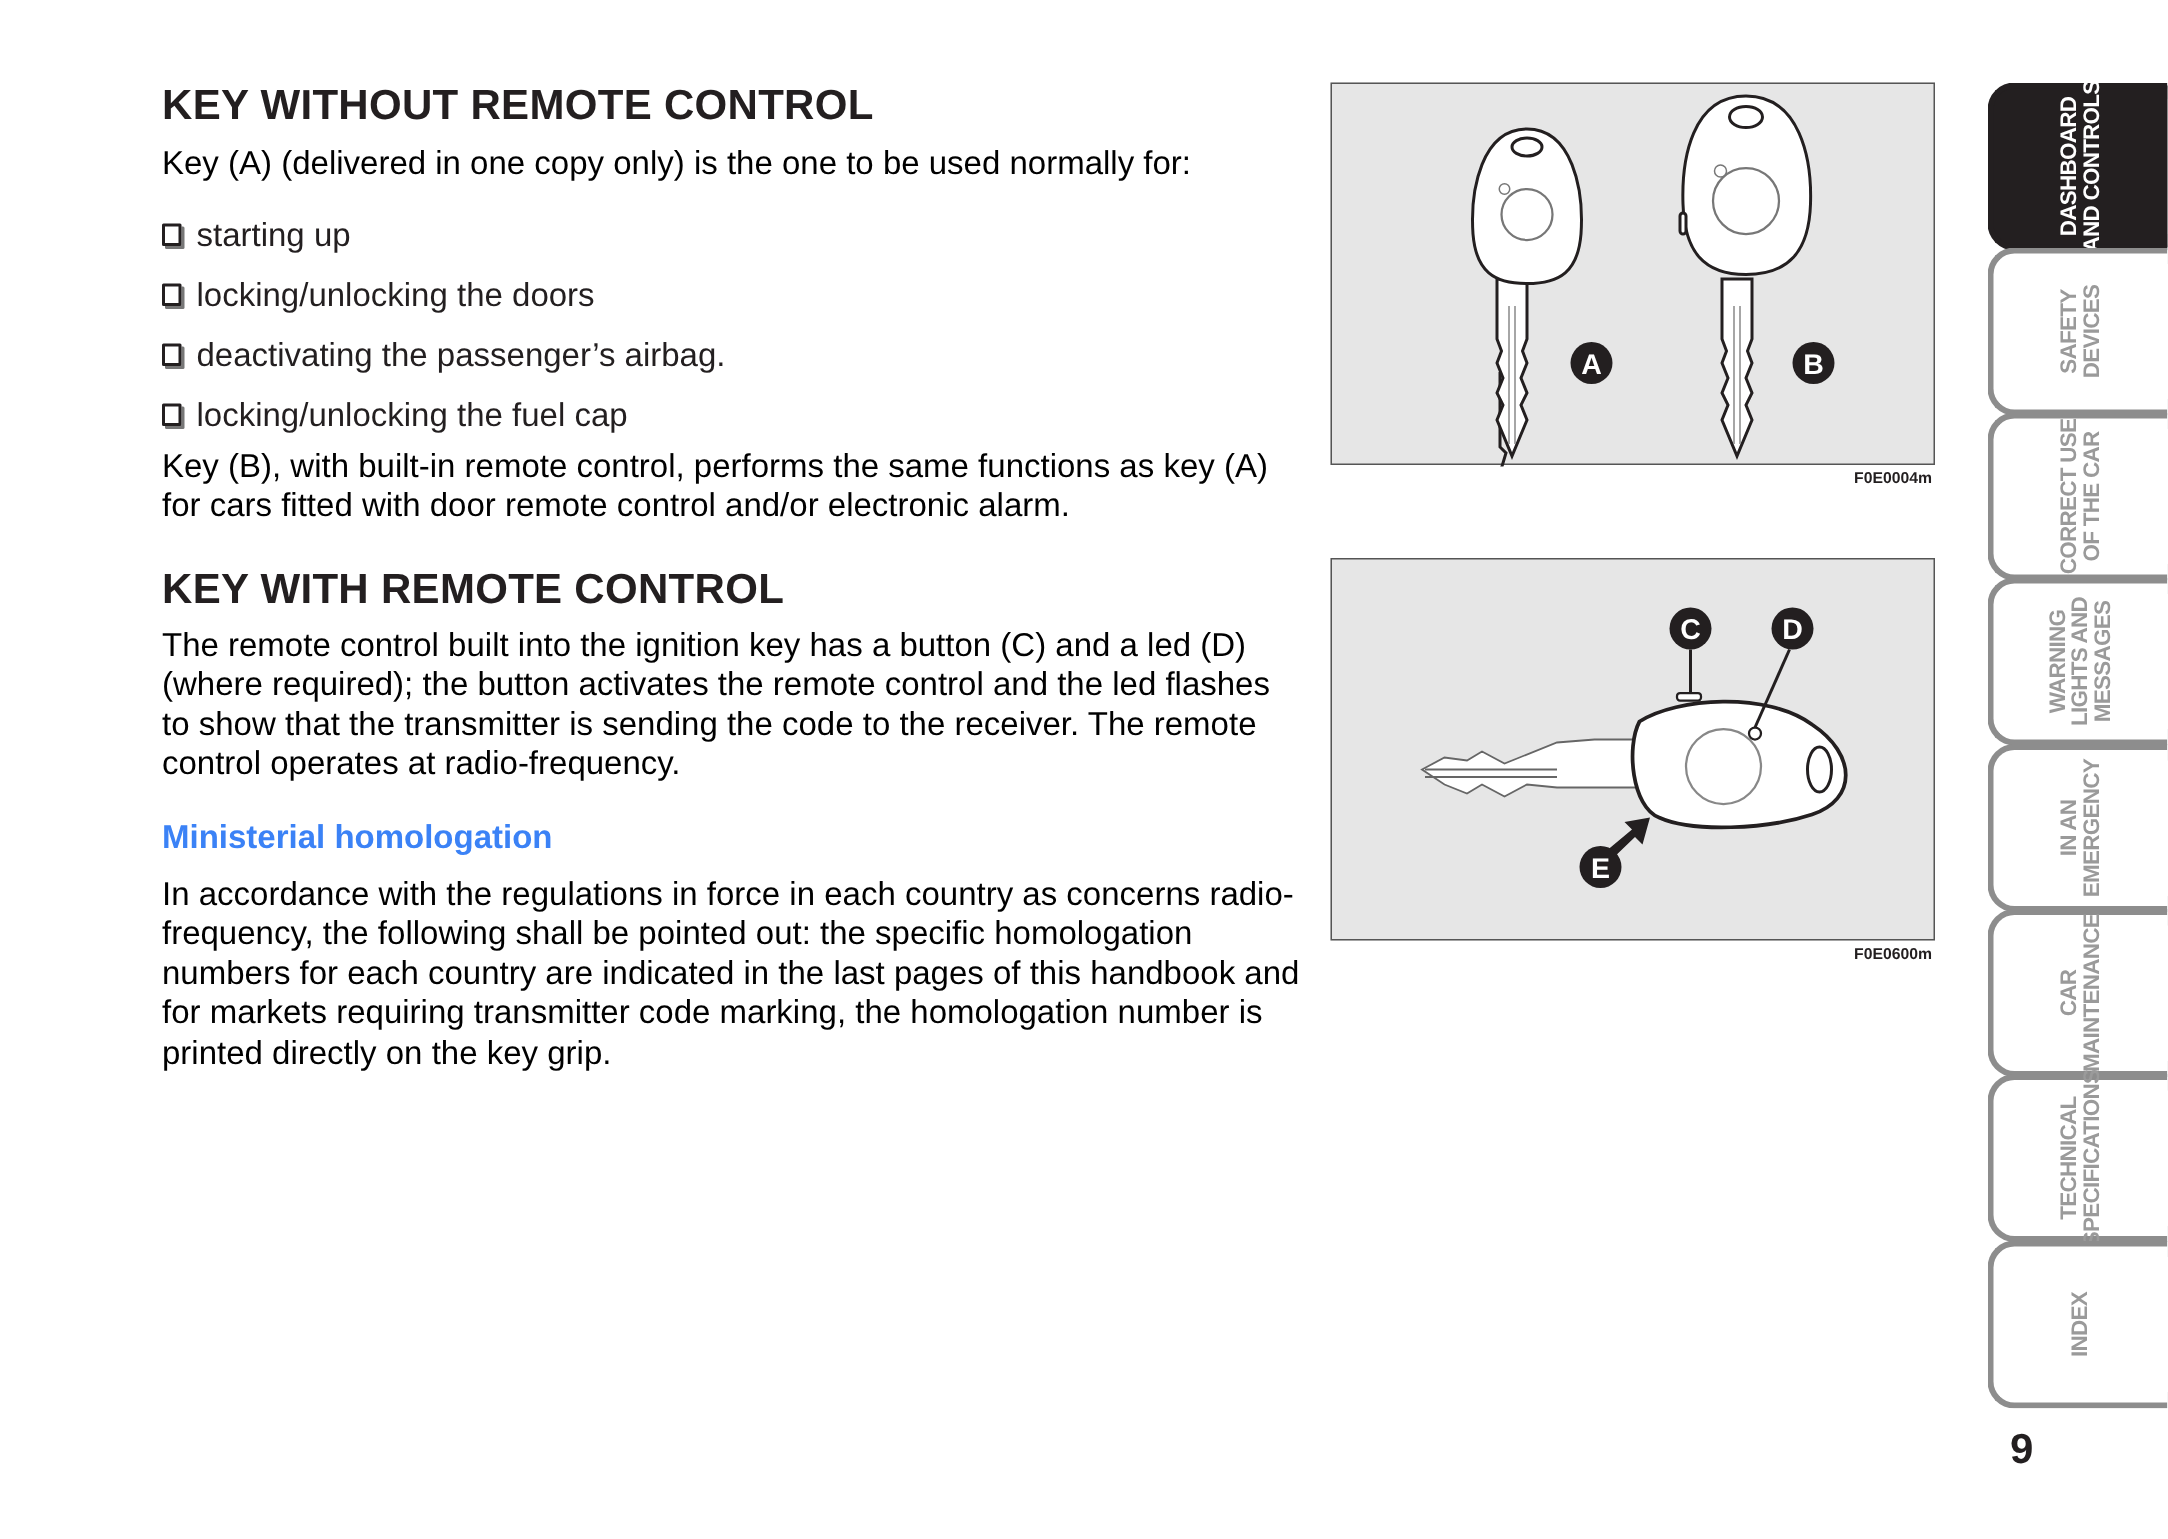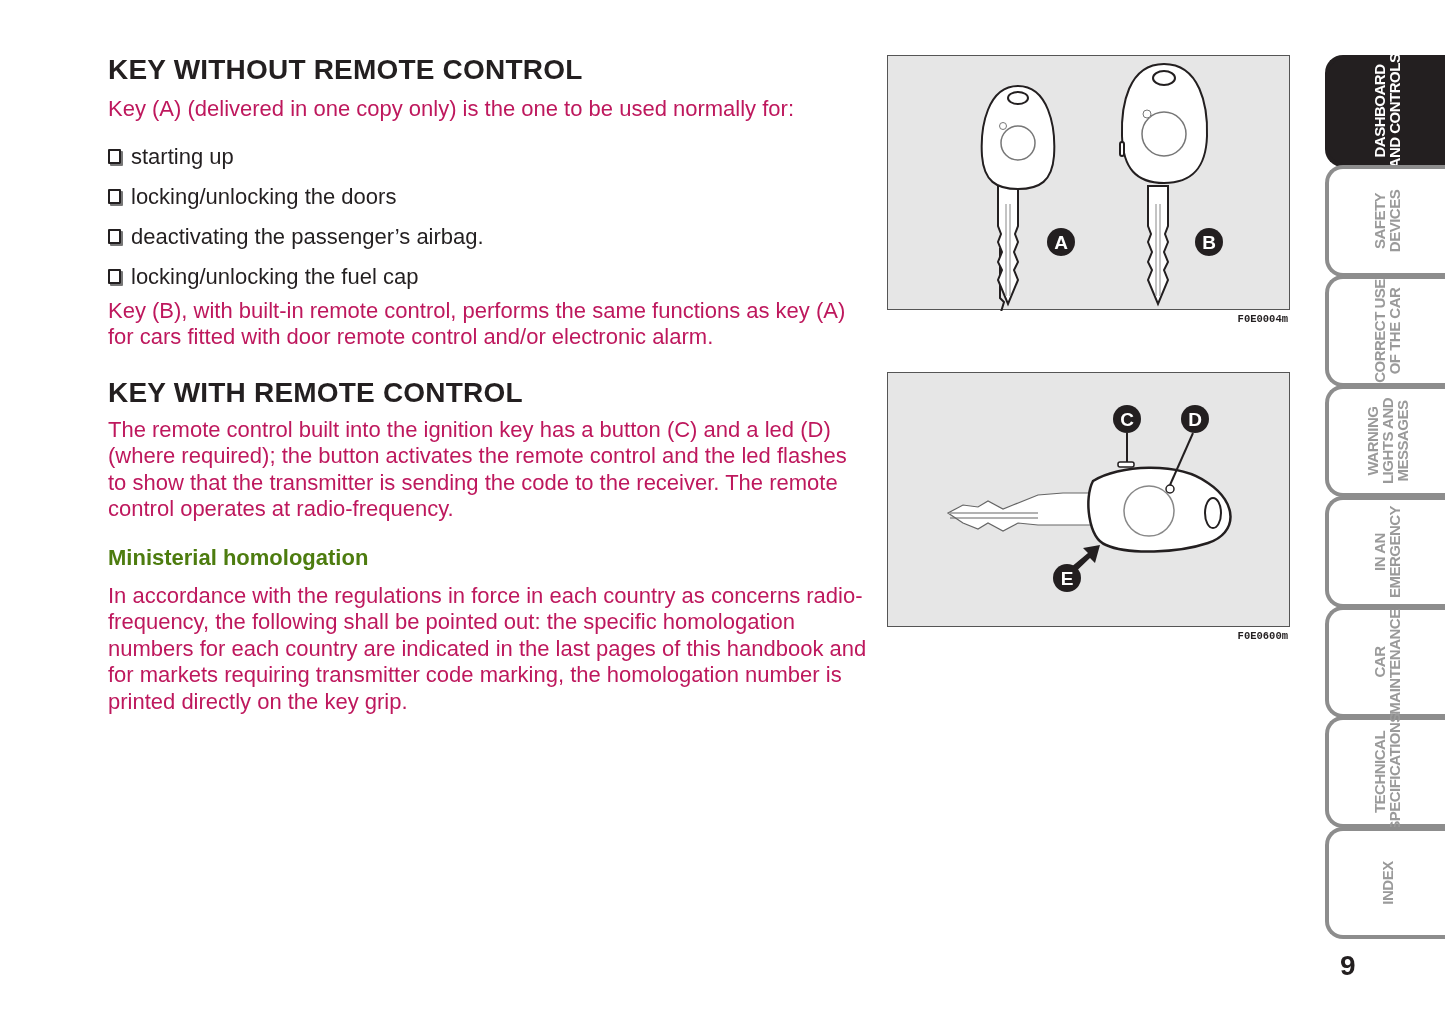--- a/index.html
+++ b/index.html
@@ -4,35 +4,35 @@
 <style>
   html, body { margin: 0; padding: 0; }
   body {
     width: 1445px; height: 1026px; background: #ffffff; position: relative; overflow: hidden;
     font-family: "Liberation Sans", "DejaVu Sans", sans-serif; color: #231f20;
   }
   .main { position: absolute; left: 108px; top: 54px; width: 760px; }
   h2.sec {
     font-size: 28px; font-weight: bold; margin: 0; letter-spacing: 0.2px; line-height: 32px; color: #231f20;
   }
-  h3.sub { font-size: 22px; font-weight: bold; margin: 0; line-height: 30px; color: #4d7c0f; }
-  p.body { font-size: 22px; line-height: 26.5px; margin: 0; color: #be185d; }
+  h3.sub { font-size: 22px; font-weight: bold; margin: 0; line-height: 30px; color: #3b82f6; }
+  p.body { font-size: 22px; line-height: 26.5px; margin: 0; color: #000000; }
   .bul { font-size: 22px; line-height: 26px; display: flex; align-items: center; }
   .bul .box {
     display: inline-block; width: 13px; height: 15px; border: 2px solid #231f20; border-radius: 1px;
     margin-right: 10px; box-shadow: 2px 2px 0 #777; box-sizing: border-box;
   }
   .fig {
     position: absolute; left: 887px; width: 403px; height: 255px; background: #e6e6e6;
     border: 1.5px solid #555; box-sizing: border-box;
   }
   .fig svg { position: absolute; left: 0; top: 0; }
   .figcap {
     position: absolute; font-size: 10.5px; font-weight: bold; color: #231f20;
-    font-family: Liberation Mono, monospace; text-align: right; width: 120px;
+    font-family: Liberation Sans, sans-serif; text-align: right; width: 120px;
   }
   .tabs { position: absolute; left: 1325px; top: 55px; width: 120px; }
   .tab {
     position: absolute; left: 0; width: 120px; height: 112px;
     border: 4px solid #8d8d8d; border-right: none; border-radius: 18px 0 0 18px;
     box-sizing: border-box; background: #fff;
   }
   .tab.active { background: #231f20; border-color: #231f20; }
   .tab .lbl {
     position: absolute; left: 50%; top: 50%;

